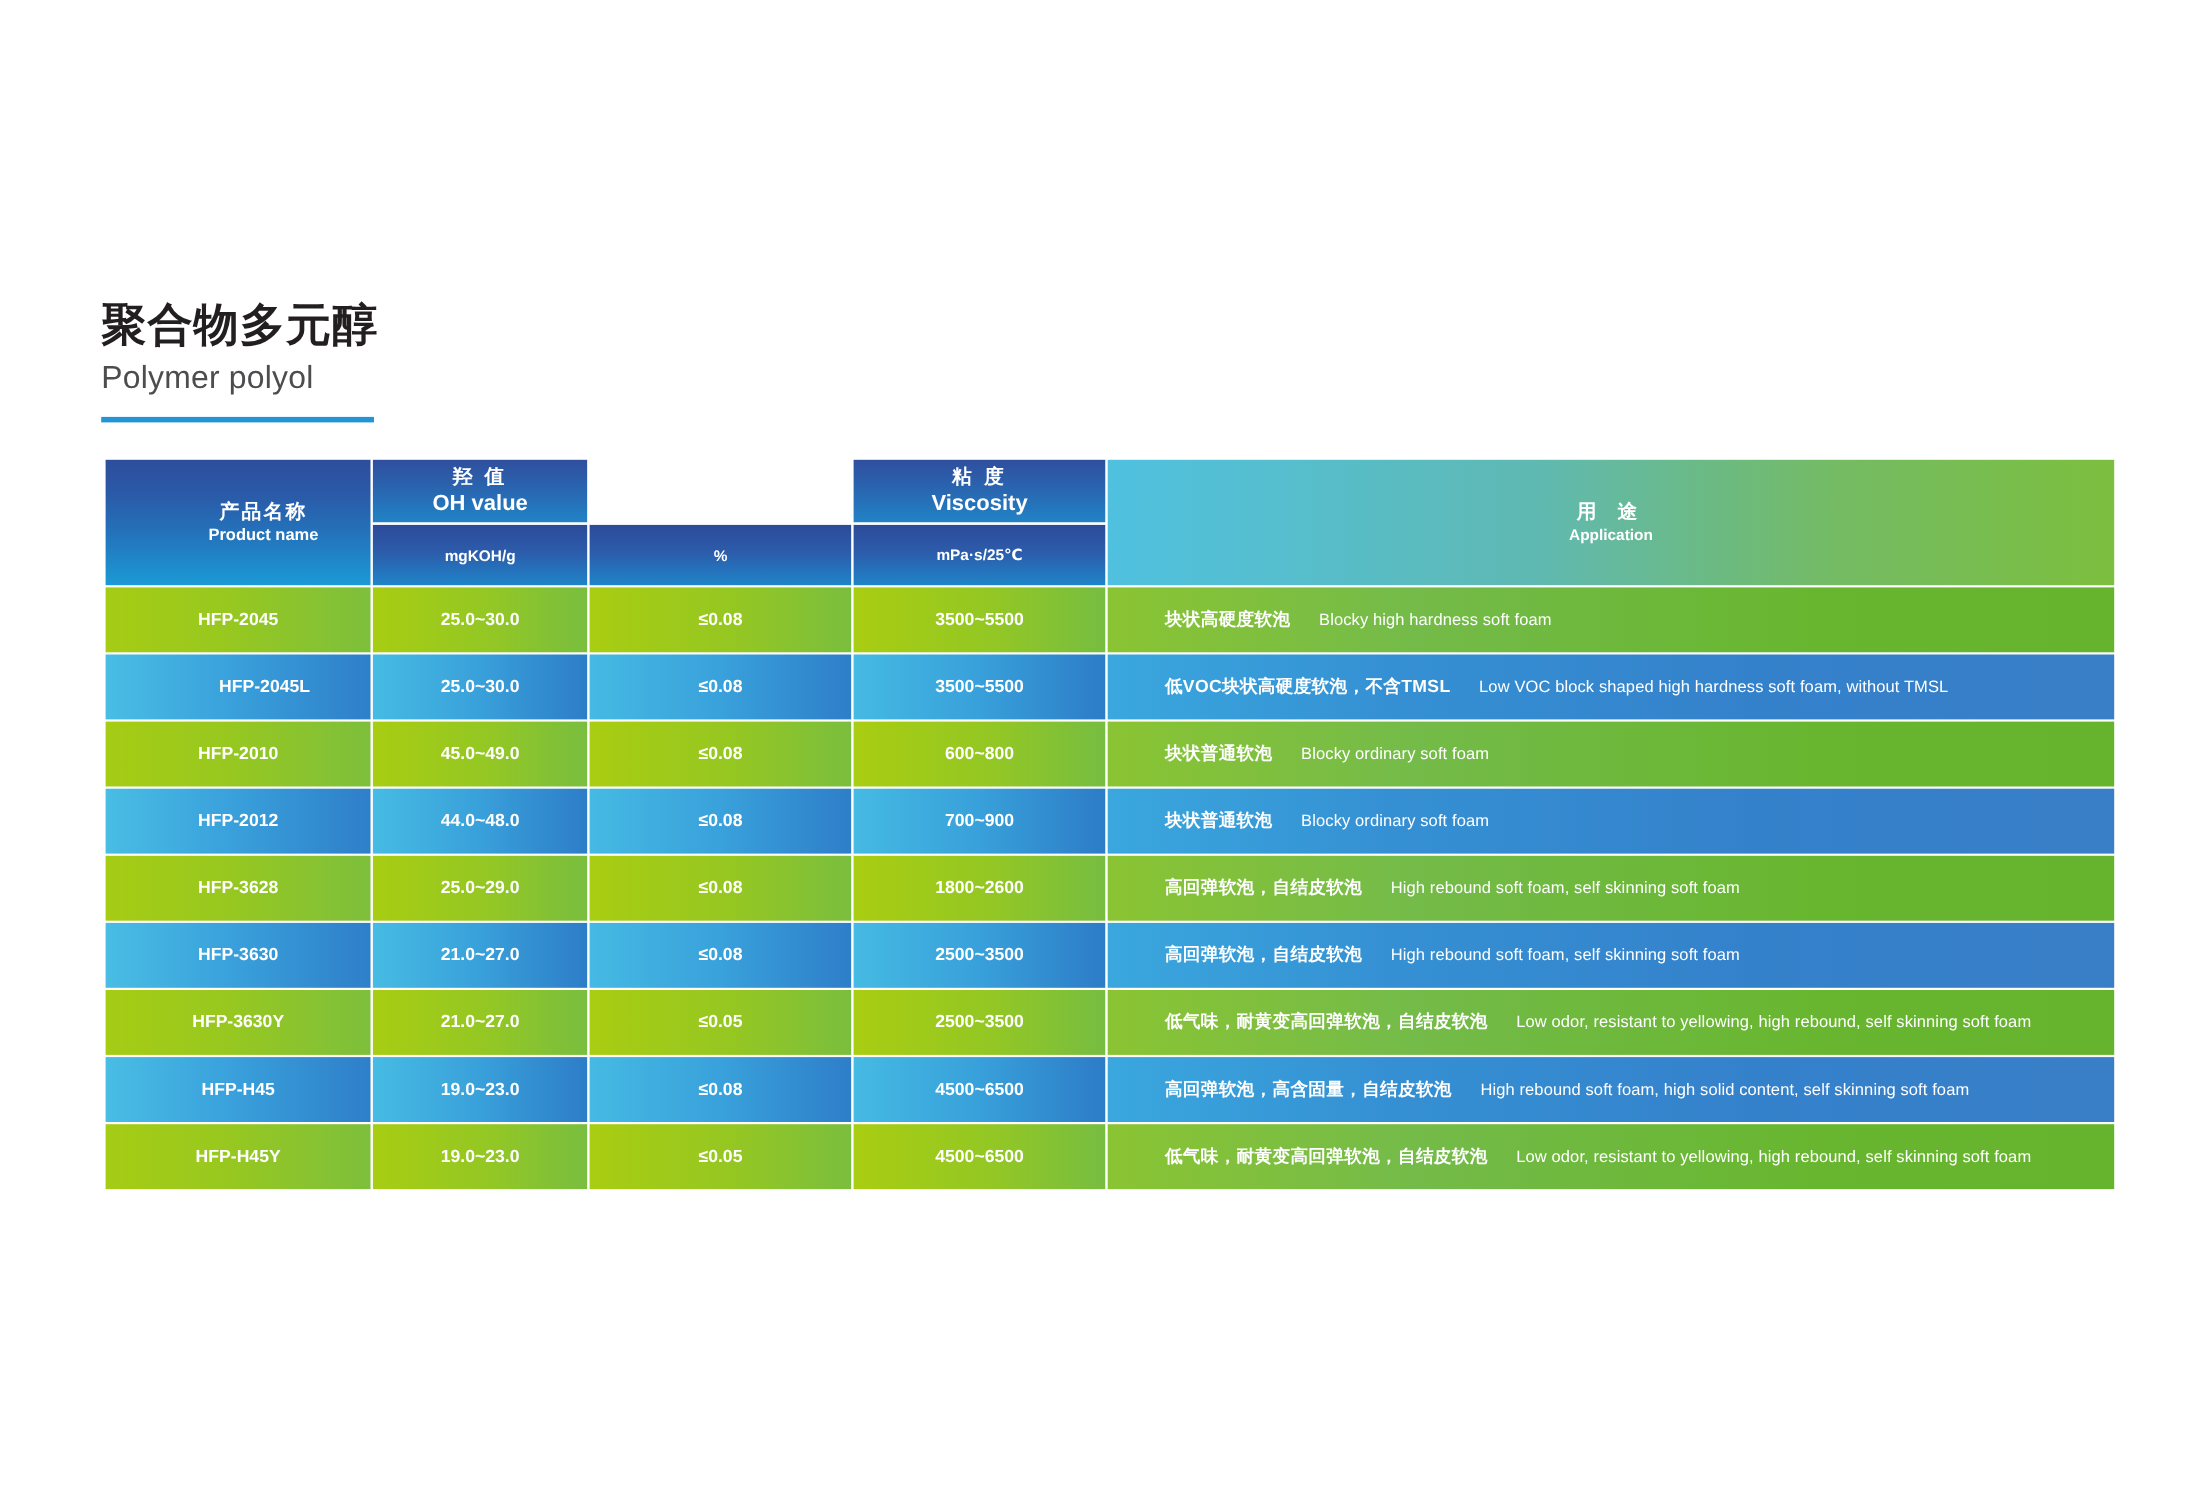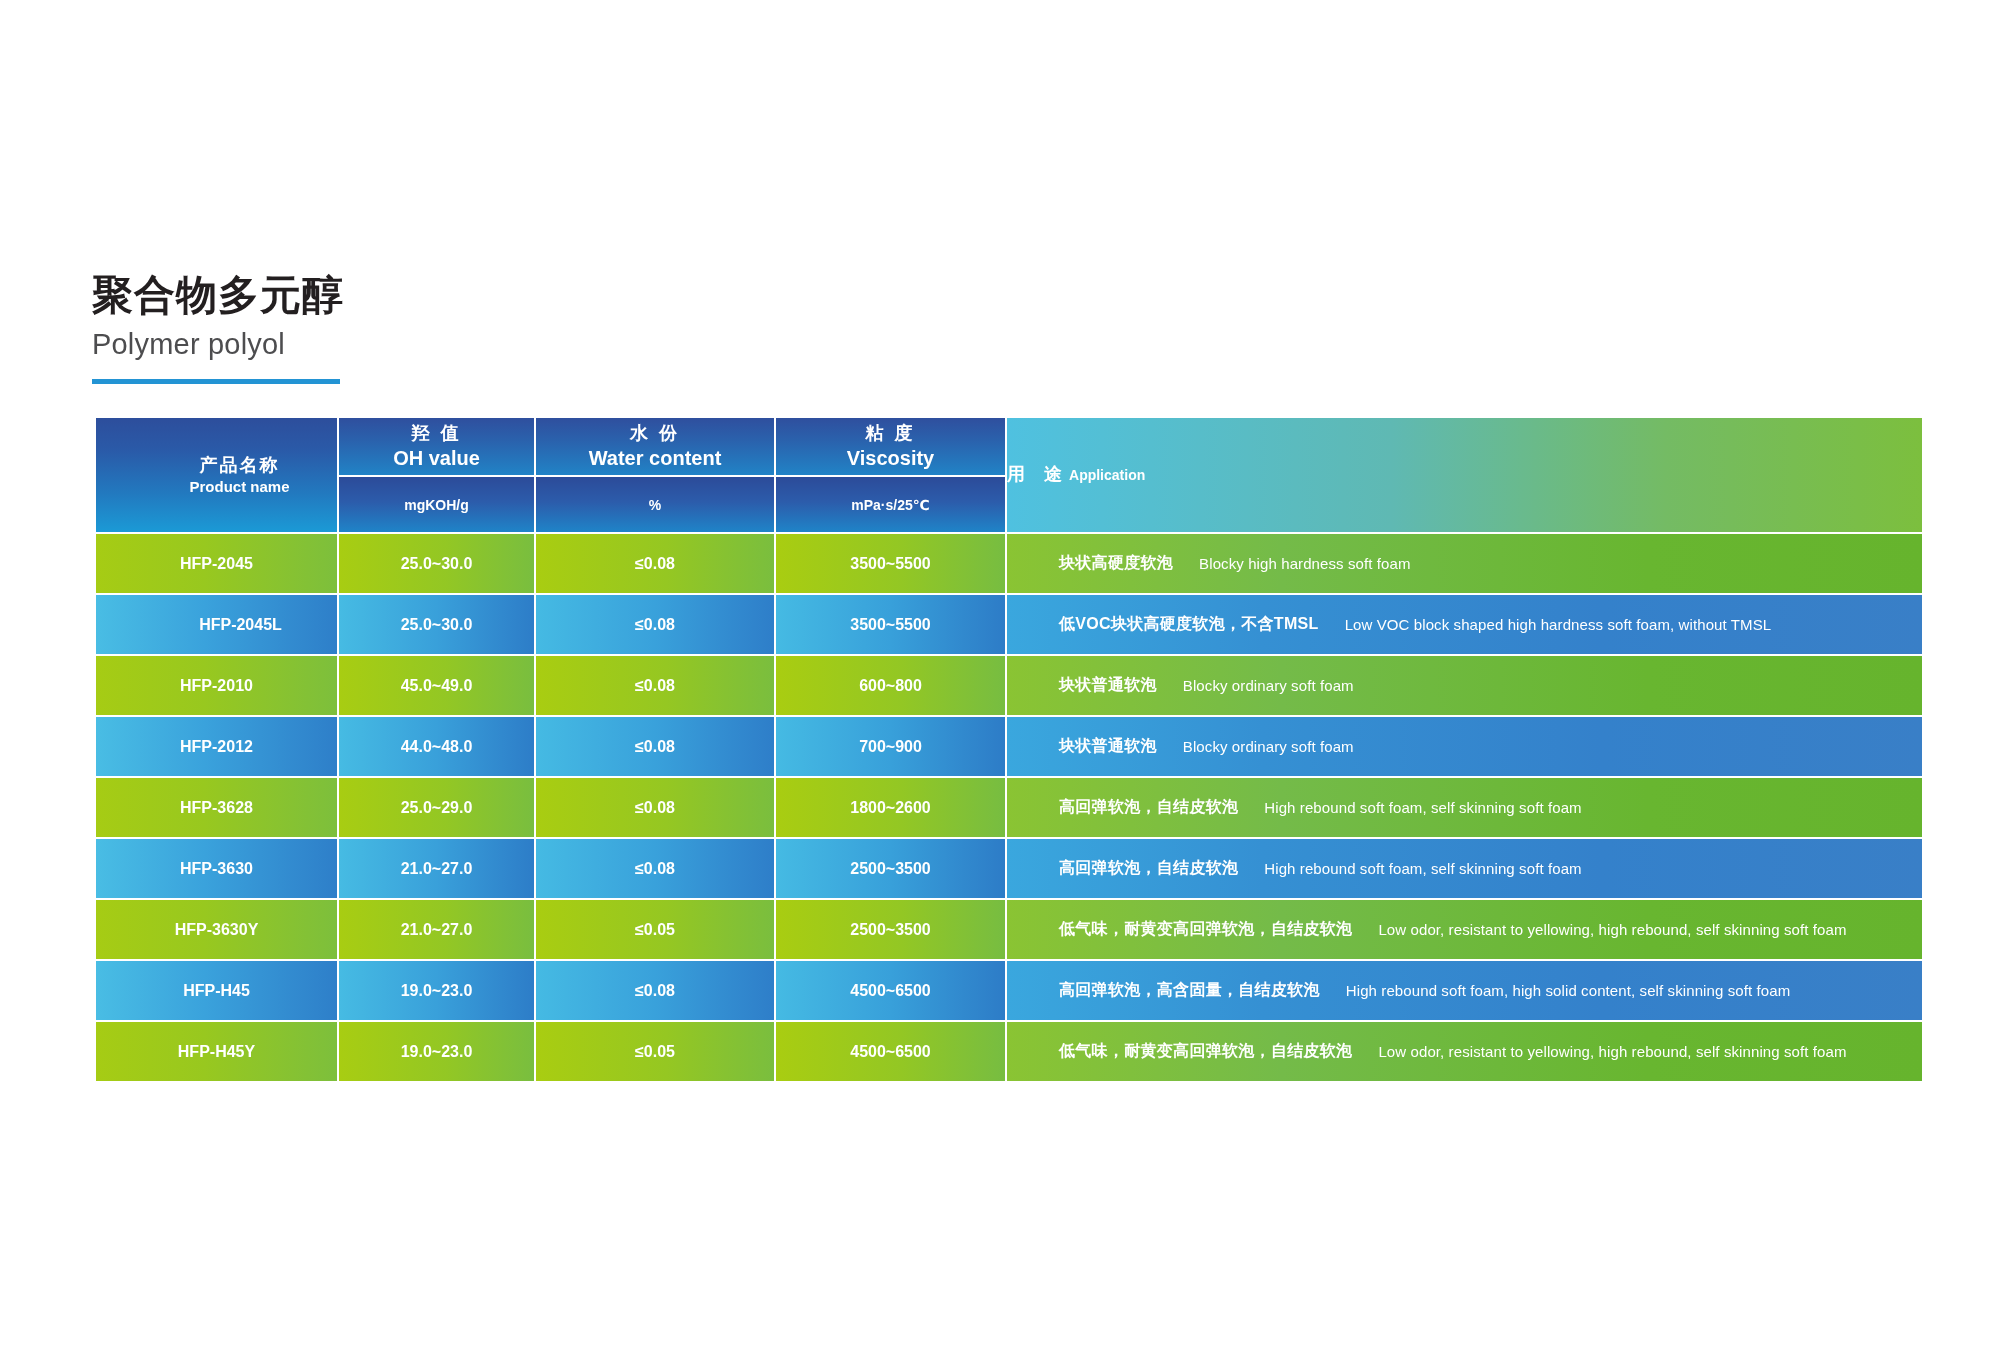--- a/index.html
+++ b/index.html
@@ -122,21 +122,23 @@
 
   .col-oh   { width: 197px; }
   .col-wat  { width: 240px; }
   .col-vis  { width: 231px; }
 
   .th-app {
     flex: 1 1 auto;
     box-sizing: border-box;
     height: 114px;
     display: flex;
+    flex-direction: column;
     align-items: center;
+    justify-content: center;
     background: linear-gradient(90deg, #4fc1e0 0%, #5fb9b3 42%, #74bb64 72%, #7cbf3e 100%);
   }
   .th-app .cn {
     font-size: 18px;
     font-weight: bold;
     color: #ffffff;
     letter-spacing: 7px;
     line-height: 1.3;
   }
   .th-app .en {
@@ -217,24 +219,20 @@
       <div class="cn">产品名称</div>
       <div class="en">Product name</div>
     </div>
 
     <div class="th-group">
       <div class="th-top-row">
         <div class="th-cell col-oh">
           <div class="cn">羟 值</div>
           <div class="en">OH value</div>
         </div>
-        <div class="th-cell col-wat">
-          <div class="cn">水 份</div>
-          <div class="en">Water content</div>
-        </div>
         <div class="th-cell col-vis">
           <div class="cn">粘 度</div>
           <div class="en">Viscosity</div>
         </div>
       </div>
       <div class="th-bot-row">
         <div class="th-cell unit col-oh">
           <div class="unit-text">mgKOH/g</div>
         </div>
         <div class="th-cell unit col-wat">

